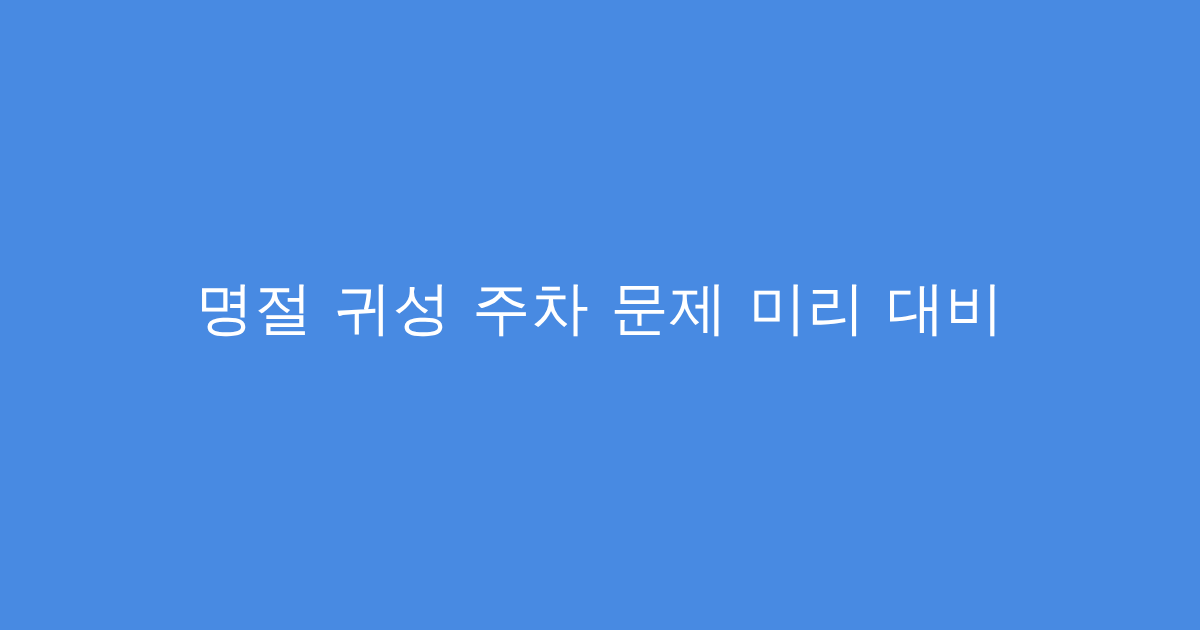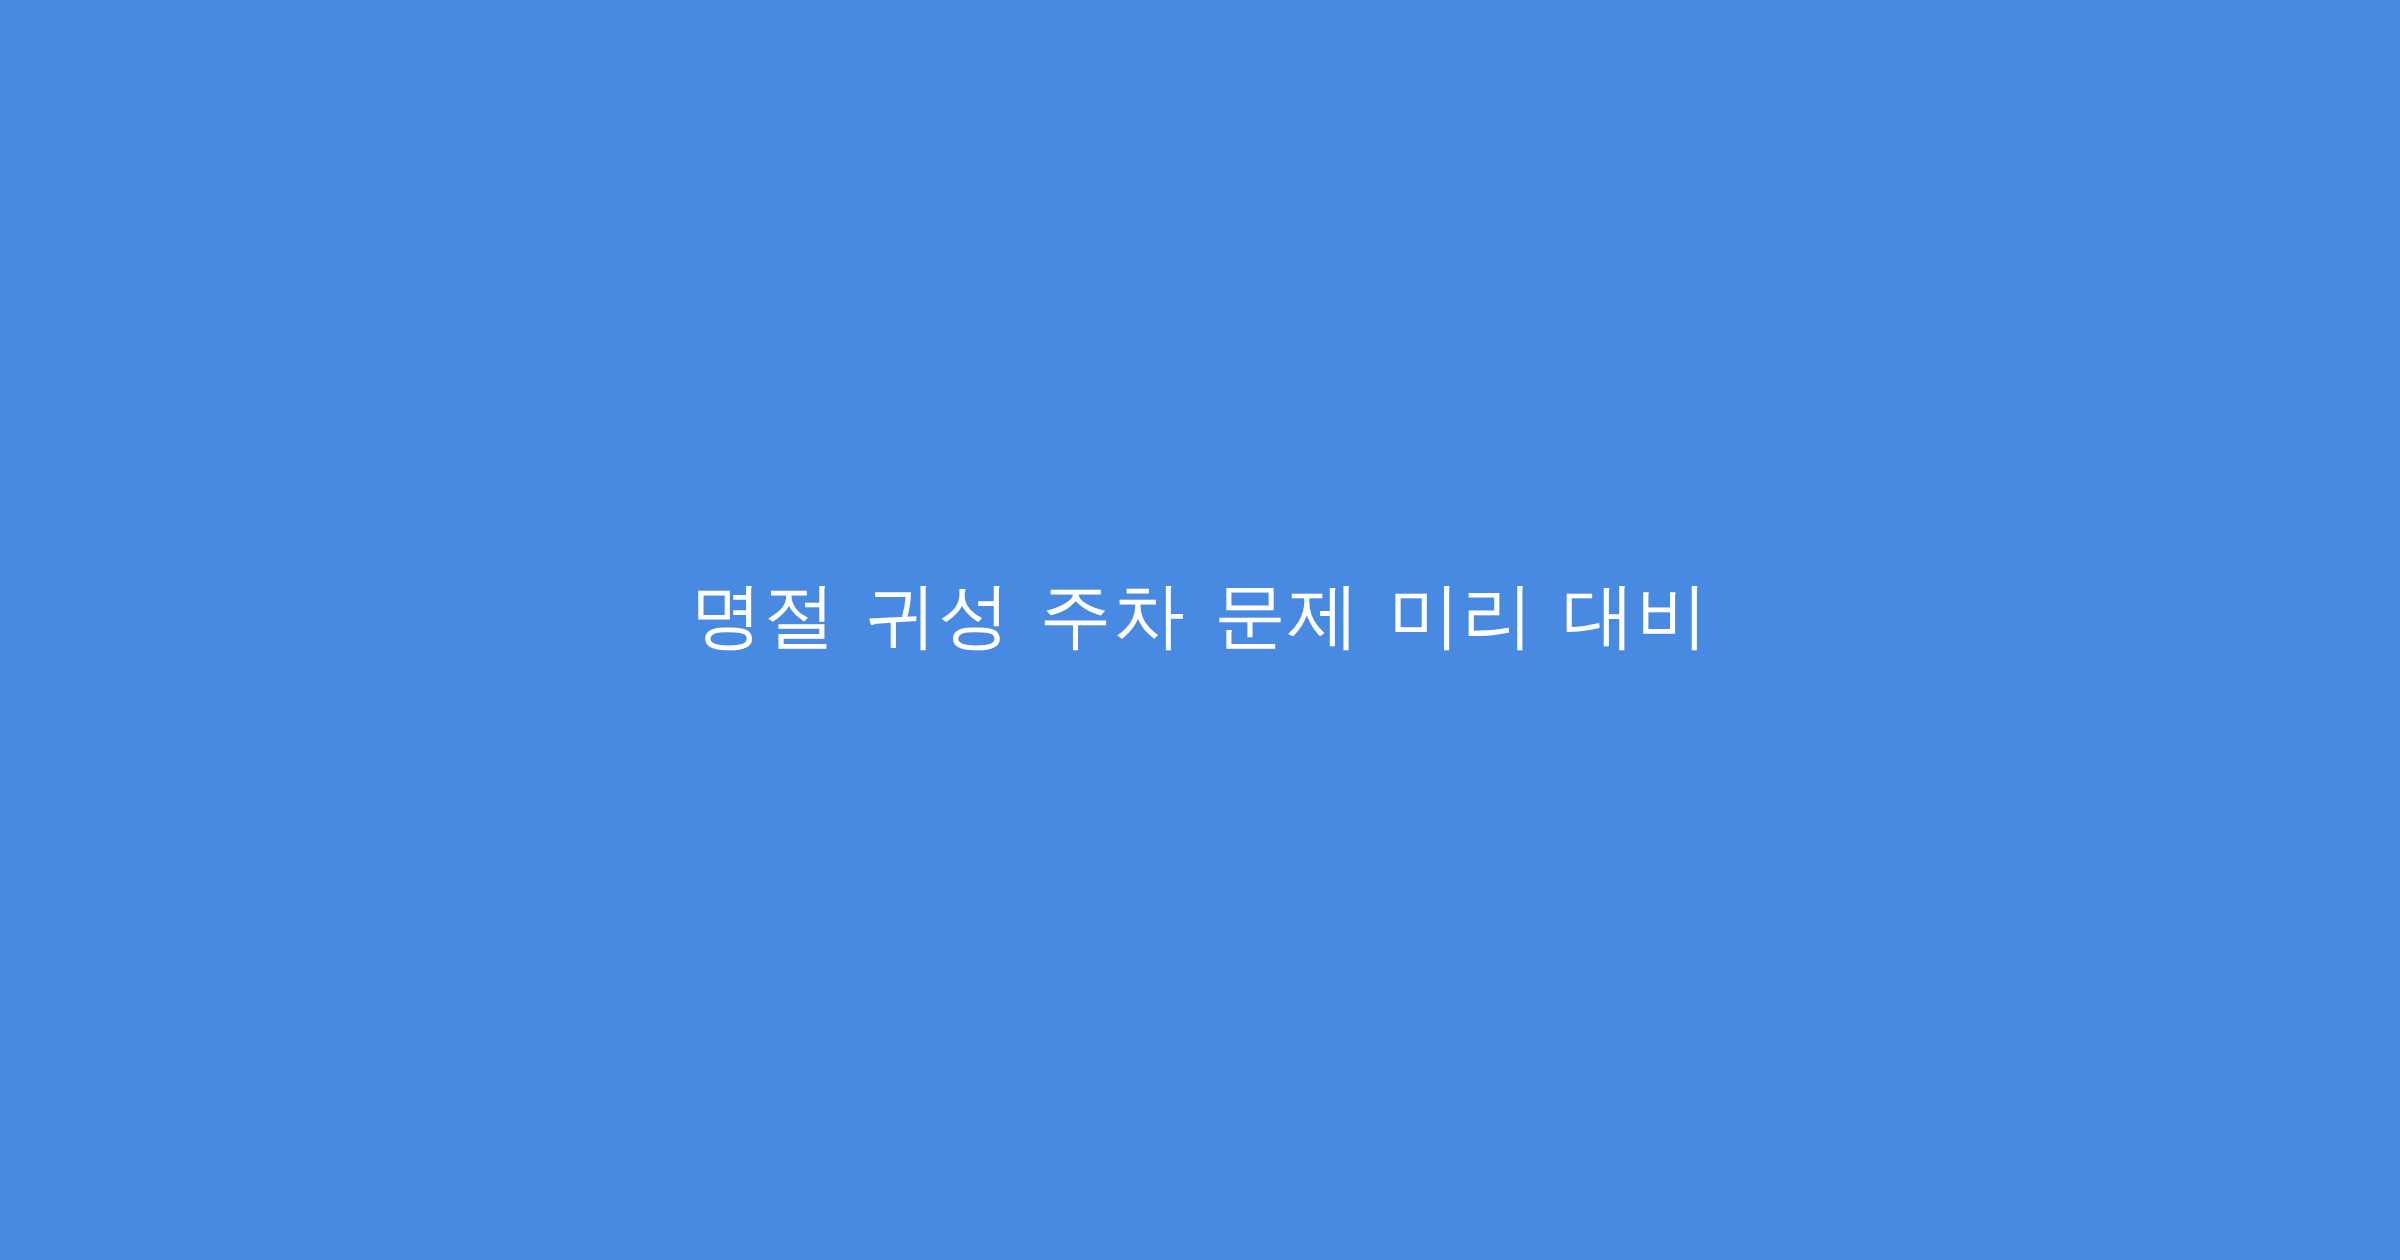--- a/index.html
+++ b/index.html
@@ -51,15 +51,15 @@
 
     white-space: nowrap;
     -webkit-font-smoothing: antialiased;
   }
 </style>
 </head>
 <body>
 
 <div class="og-card" style="background-color: rgb(72, 138, 226);">
 
-  <h1 class="og-title" style="color: rgb(255, 255, 255); font-size: 36px; text-align: center;">명절 귀성 주차 문제 미리 대비</h1>
+  <h1 class="og-title" style="color: rgb(255, 255, 255); font-size: 58px; text-align: center;">명절 귀성 주차 문제 미리 대비</h1>
 
 </div>
 
 </body></html>

